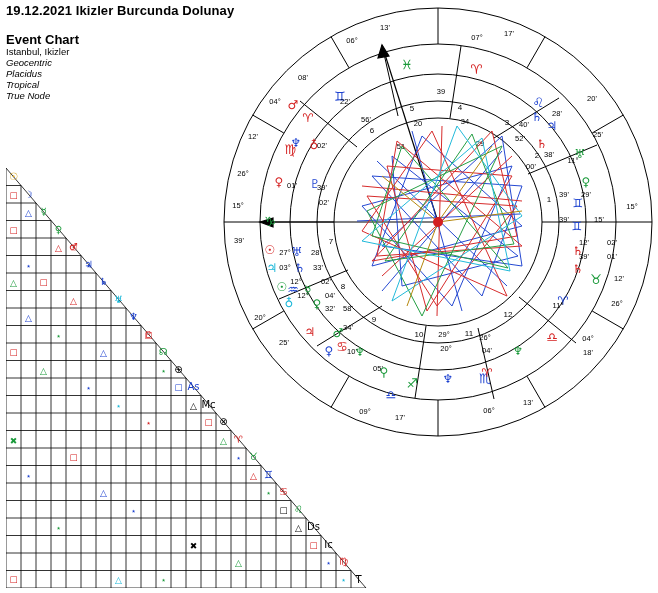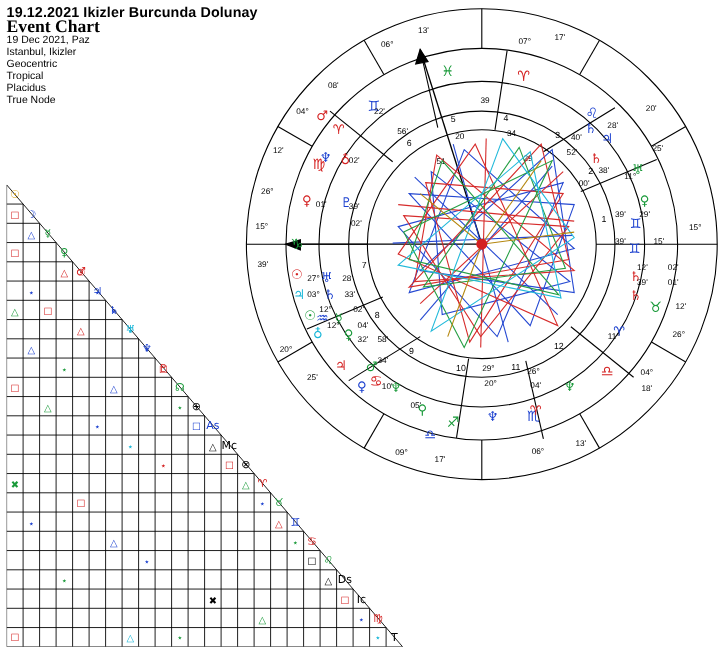--- a/index.html
+++ b/index.html
@@ -3,47 +3,46 @@
 <meta charset="utf-8">
 <style>
   html,body{margin:0;padding:0;background:#ffffff;}
   body{width:658px;height:593px;position:relative;overflow:hidden;
        font-family:"Liberation Sans", sans-serif;color:#000;}
   .root{position:absolute;left:0;top:0;width:594px;height:593px;}
 
   
   .hdr{position:absolute;left:6px;top:4px;width:250px;}
   .hdr .t1{font-size:13px;font-weight:bold;letter-spacing:.1px;line-height:14px;}
-  .hdr .t2{font-size:16px;font-weight:bold;line-height:12px;margin-top:1px;font-family:Liberation Serif, serif;}
+  .hdr .t2{font-size:13px;font-weight:bold;line-height:12px;margin-top:16px;}
   .hdr .ln{font-size:9.5px;line-height:11px;}
-  .hdr .it{font-size:9.5px;line-height:11px;}
+  .hdr .it{font-style:italic;font-size:9.5px;line-height:11px;}
 
   
   .wheel{position:absolute;left:222px;top:6px;width:432px;height:432px;}
   .wheel svg{display:block;}
 
   
   .grid{position:absolute;left:6px;top:168px;width:368px;height:420px;}
   .grid svg{display:block;}
 
   .gly{font-family:"DejaVu Sans", sans-serif;}
 </style>
 </head>
 <body>
 
 <div class="root">
 
   <div class="hdr">
     <div class="t1">19.12.2021 Ikizler Burcunda Dolunay</div>
     <div class="t2">Event Chart</div>
-    <div class="ln">19 Dec 2021, Paz</div>
     <div class="ln">Istanbul, Ikizler</div>
     <div class="it">Geocentric</div>
+    <div class="it">Placidus</div>
     <div class="it">Tropical</div>
-    <div class="it">Placidus</div>
     <div class="it">True Node</div>
   </div>
 
   <div class="wheel">
     <svg width="432" height="432" viewBox="0 0 432 432" xmlns="http://www.w3.org/2000/svg">
       <g fill="none" stroke="#000" stroke-width="1">
         <circle cx="216" cy="216" r="214"></circle>
         <circle cx="216" cy="216" r="178"></circle>
         <circle cx="216" cy="216" r="148"></circle>
         <circle cx="216" cy="216" r="121"></circle>

